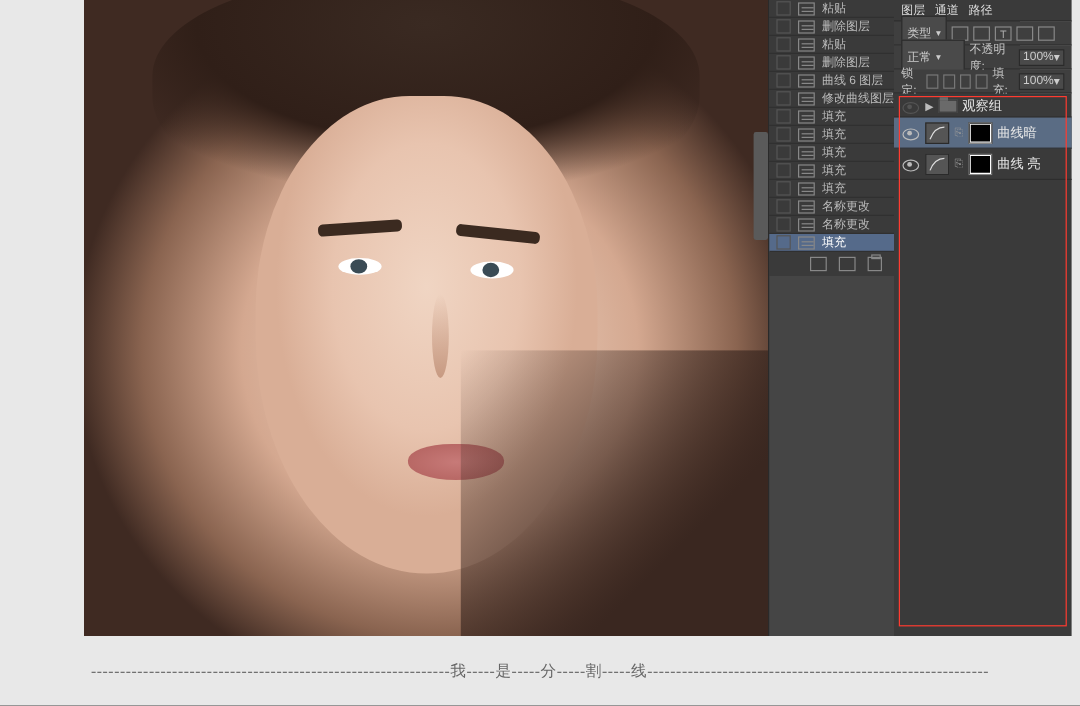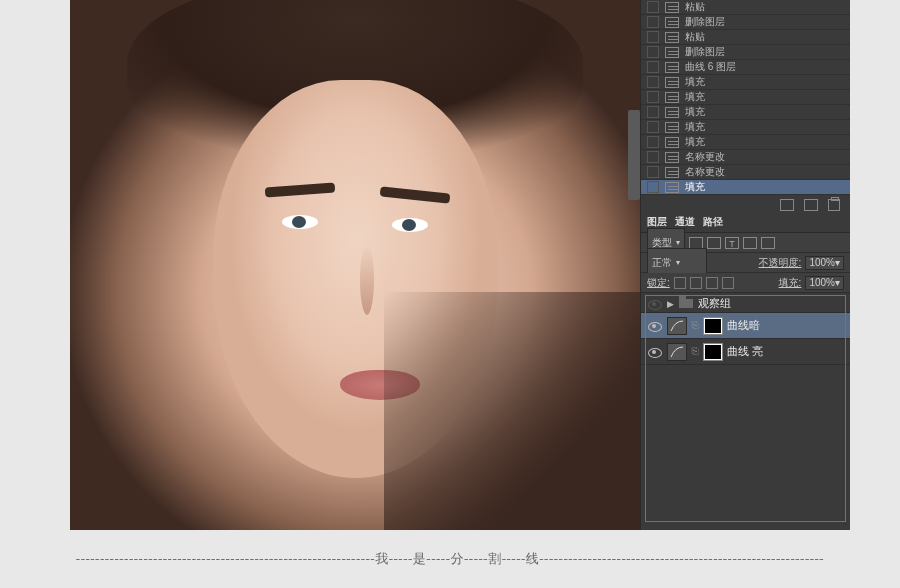--- a/index.html
+++ b/index.html
@@ -65,21 +65,21 @@
     right: 0; top: 110px;
     width: 12px; height: 90px;
     background: #5a5a5a;
     border-radius: 2px;
   }
 
   .panels {
     width: 210px;
     background: #454545;
     display: flex;
-    flex-direction: column;
+    flex-direction: row;
     border-left: 1px solid #2a2a2a;
     font-size: 10px;
   }
 
   .history-panel, .layers-panel { display:flex; flex-direction:column; }
   .history-panel { flex: 0 0 auto; }
   .layers-panel { flex: 1; }
 
   .history-list {
     background: #3a3a3a;
@@ -108,36 +108,35 @@
     height: 20px; background:#3a3a3a;
     display:flex; justify-content:flex-end; align-items:center; gap:10px; padding-right:10px;
   }
   .ftr-ico { width:14px; height:12px; border:1px solid #888; }
   .ftr-trash { width:12px; height:12px; border:1px solid #888; position:relative;}
   .ftr-trash::before{content:"";position:absolute;top:-3px;left:2px;width:6px;height:2px;border:1px solid #888;}
 
   .layers-tabs {
     height: 18px;
     background: #3a3a3a;
-    display: flex; align-items:flex-start; gap:8px; padding-left:6px;
+    display: flex; align-items:center; gap:8px; padding-left:6px;
     color:#ddd; font-size:10px;
     border-bottom:1px solid #2a2a2a;
-    font-weight:bold;
   }
   .filter-row, .blend-row, .lock-row {
     height: 20px; background:#3f3f3f;
     display:flex; align-items:center; padding:0 6px; gap:4px;
     border-bottom:1px solid #2e2e2e;
     color:#ccc;
   }
   .dd { background:#4a4a4a; border:1px solid #2a2a2a; height:30px;
     display:flex; align-items:center; padding:0 4px; font-size:10px; }
   .dd .caret{ margin-left:4px; font-size:8px; }
   .filter-ico { width:14px; height:12px; border:1px solid #888; }
-  .lbl { color:#c8c8c8;text-decoration:underline; }
+  .lbl { color:#c8c8c8; }
   .pct-box { background:#4a4a4a; border:1px solid #2a2a2a; height:14px; padding:0 3px; display:flex; align-items:center;}
   .lock-ico { width:12px; height:12px; border:1px solid #777; }
 
   .layer-stack {
     background:#3a3a3a; flex:1; position:relative;
     padding-top:2px;
   }
   .red-highlight {
     position:absolute;
     left:4px; right:4px; top:2px; bottom:8px;
@@ -242,20 +241,25 @@
             <span>删除图层</span>
           </div>
           <div class="hist-row">
             <div class="hist-check"></div>
             <div class="hist-glyph"></div>
             <span>曲线 6 图层</span>
           </div>
           <div class="hist-row">
             <div class="hist-check"></div>
             <div class="hist-glyph"></div>
+            <span>修改曲线图层</span>
+          </div>
+          <div class="hist-row">
+            <div class="hist-check"></div>
+            <div class="hist-glyph"></div>
             <span>填充</span>
           </div>
           <div class="hist-row">
             <div class="hist-check"></div>
             <div class="hist-glyph"></div>
             <span>填充</span>
           </div>
           <div class="hist-row">
             <div class="hist-check"></div>
             <div class="hist-glyph"></div>

